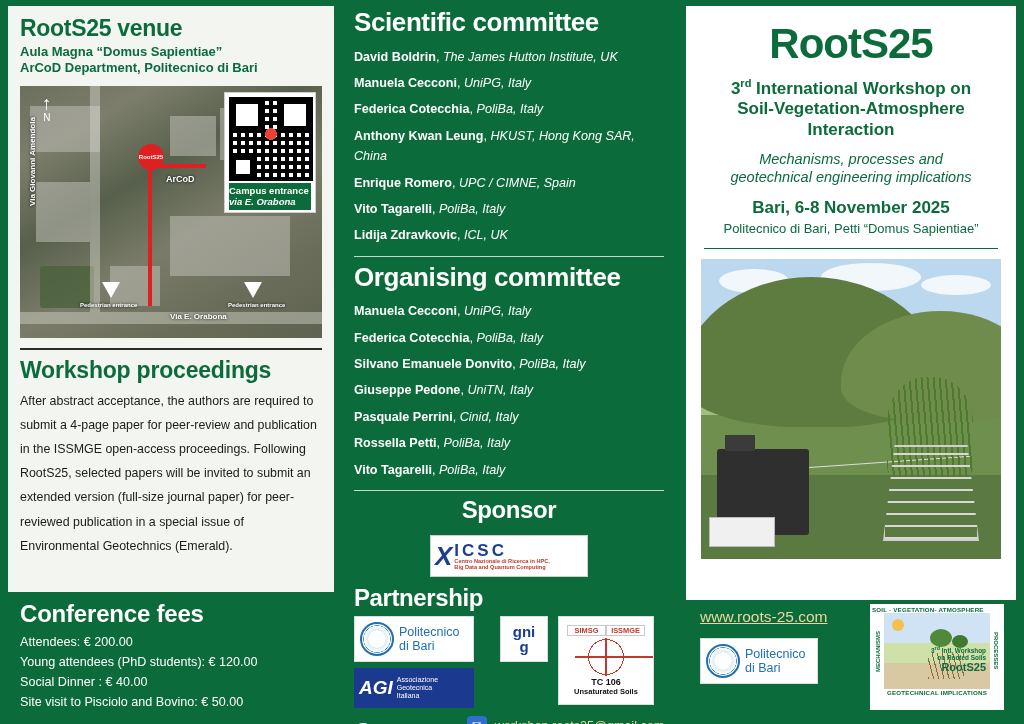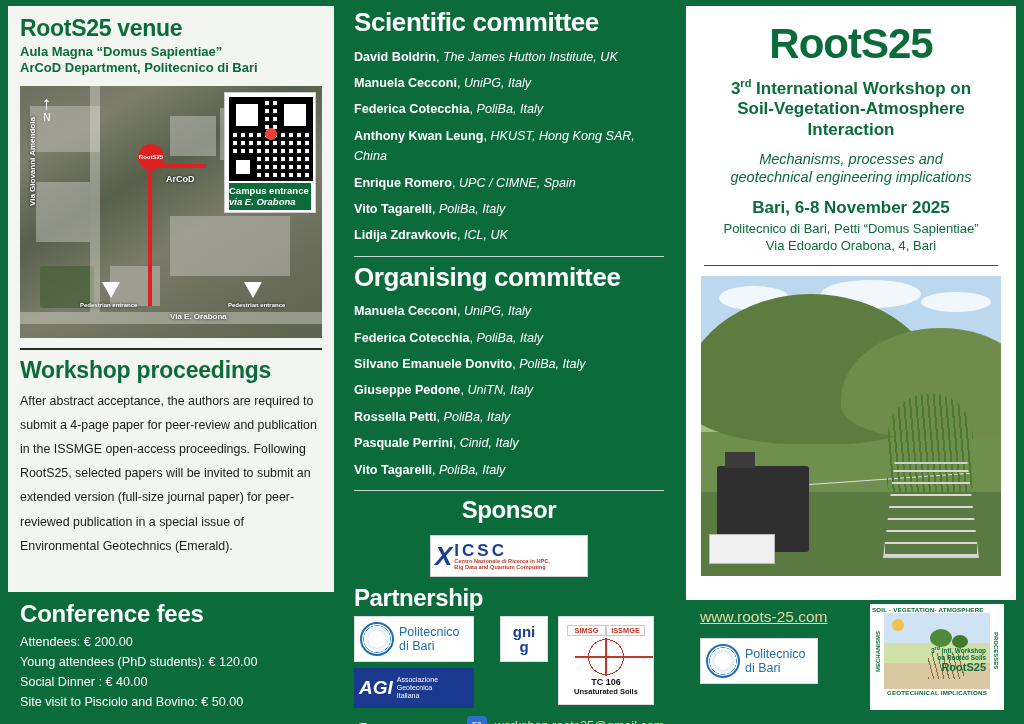--- a/index.html
+++ b/index.html
@@ -406,22 +406,22 @@
     </ul>
 
     <hr class="rule-w">
 
     <div class="sec-h">Organising committee</div>
     <ul class="people">
       <li><b>Manuela Cecconi</b>, <i>UniPG, Italy</i></li>
       <li><b>Federica Cotecchia</b>, <i>PoliBa, Italy</i></li>
       <li><b>Silvano Emanuele Donvito</b>, <i>PoliBa, Italy</i></li>
       <li><b>Giuseppe Pedone</b>, <i>UniTN, Italy</i></li>
+      <li><b>Pasquale Perrini</b>, <i>Cinid, Italy</i></li>
       <li><b>Rossella Petti</b>, <i>PoliBa, Italy</i></li>
-      <li><b>Pasquale Perrini</b>, <i>Cinid, Italy</i></li>
       <li><b>Vito Tagarelli</b>, <i>PoliBa, Italy</i></li>
     </ul>
 
     <hr class="rule-w">
 
     <div class="sponsor-row">
       <div class="sec-h small">Sponsor</div>
       <div class="icsc">
         <div class="x">X</div>
         <div class="tx">
@@ -497,21 +497,20 @@
     </div>
 
     <div class="mechs">
       <div>Mechanisms, processes and</div>
       <div>geotechnical engineering implications</div>
     </div>
 
     <div class="dates">Bari, 6-8 November 2025</div>
     <div class="venue-lines">
       <div>Politecnico di Bari, Petti “Domus Sapientiae”</div>
-      <div>Via Edoardo Orabona, 4, Bari</div>
     </div>
 
     <hr class="rule-g">
 
     <div class="photo">
       <div class="cloud" style="left:18px;top:10px;width:70px;height:24px;"></div>
       <div class="cloud" style="left:120px;top:4px;width:100px;height:28px;"></div>
       <div class="cloud" style="left:220px;top:16px;width:70px;height:20px;"></div>
       <div class="hill"></div>
       <div class="hill2"></div>

